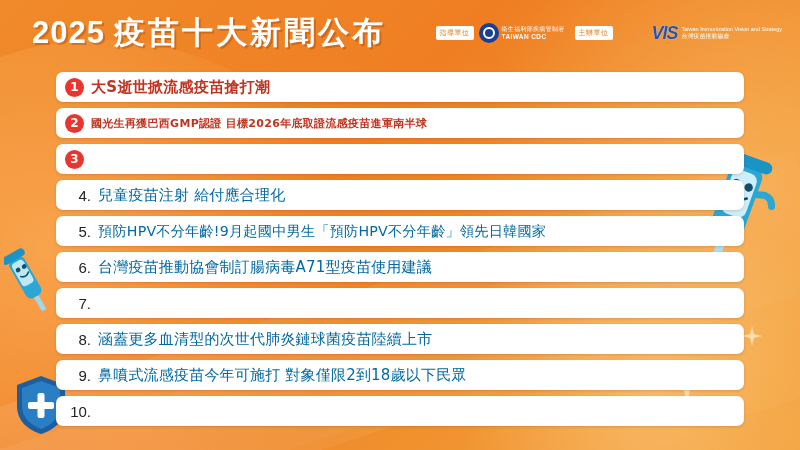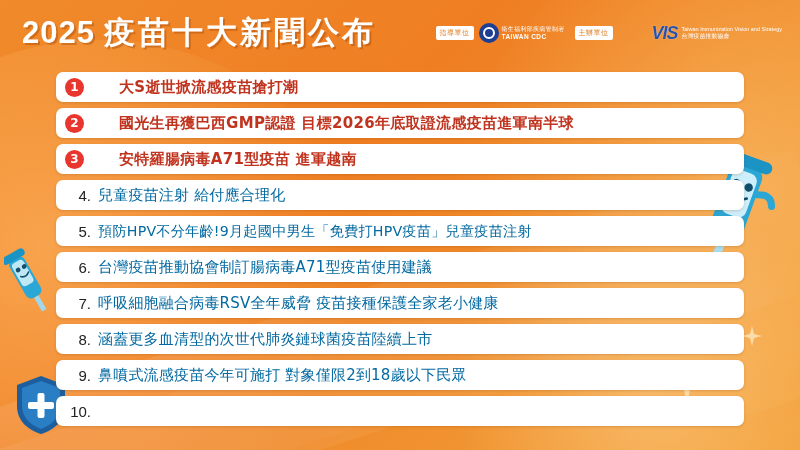--- a/index.html
+++ b/index.html
@@ -59,21 +59,21 @@
     left: -200px;
     top: 370px;
     pointer-events: none;
   }
   
   .header {
     position: relative;
     height: 66px;
     display: flex;
     align-items: center;
-    padding: 0 12px 0 22px;
+    padding: 0 12px 0 32px;
     box-sizing: border-box;
   }
   .title-wrap {
     display: flex;
     align-items: center;
     gap: 9px;
   }
   .title-year {
     font-size: 31px;
     font-weight: bold;
@@ -231,24 +231,23 @@
     font-size: 15px;
     color: #0369a1;
     letter-spacing: 0.2px;
     white-space: nowrap;
     font-family: "DejaVu Sans", sans-serif;
   }
   .row.top .txt {
     color: #c0341f;
     font-weight: bold;
     letter-spacing: 0.3px;
-    margin-left: 28px;
   }
   .row.r2 .txt, .row.r3 .txt {
-    font-size: 15px;
+    font-size: 11px;
   }
   .row.r5 .txt, .row.r10 .txt {
     font-size: 14.2px;
   }
   
   .mascot-left {
     position: absolute;
     left: 4px;
     top: 232px;
     width: 64px;
@@ -372,41 +371,39 @@
       <span class="txt">大S逝世掀流感疫苗搶打潮</span>
     </div>
 
     <div class="row top r2">
       <span class="badge">2</span>
       <span class="txt">國光生再獲巴西GMP認證 目標2026年底取證流感疫苗進軍南半球</span>
     </div>
 
     <div class="row top r3">
       <span class="badge">3</span>
-      <span class="txt">安特羅腸病毒A71型疫苗 進軍越南</span>
     </div>
 
     <div class="row r4">
       <span class="num">4.</span>
       <span class="txt">兒童疫苗注射 給付應合理化</span>
     </div>
 
     <div class="row r5">
       <span class="num">5.</span>
-      <span class="txt">預防HPV不分年齡!9月起國中男生「免費打HPV疫苗」兒童疫苗注射</span>
+      <span class="txt">預防HPV不分年齡!9月起國中男生「預防HPV不分年齡」領先日韓國家</span>
     </div>
 
     <div class="row r6">
       <span class="num">6.</span>
       <span class="txt">台灣疫苗推動協會制訂腸病毒A71型疫苗使用建議</span>
     </div>
 
     <div class="row r7">
       <span class="num">7.</span>
-      <span class="txt">呼吸細胞融合病毒RSV全年威脅 疫苗接種保護全家老小健康</span>
     </div>
 
     <div class="row r8">
       <span class="num">8.</span>
       <span class="txt">涵蓋更多血清型的次世代肺炎鏈球菌疫苗陸續上市</span>
     </div>
 
     <div class="row r9">
       <span class="num">9.</span>
       <span class="txt">鼻噴式流感疫苗今年可施打 對象僅限2到18歲以下民眾</span>

